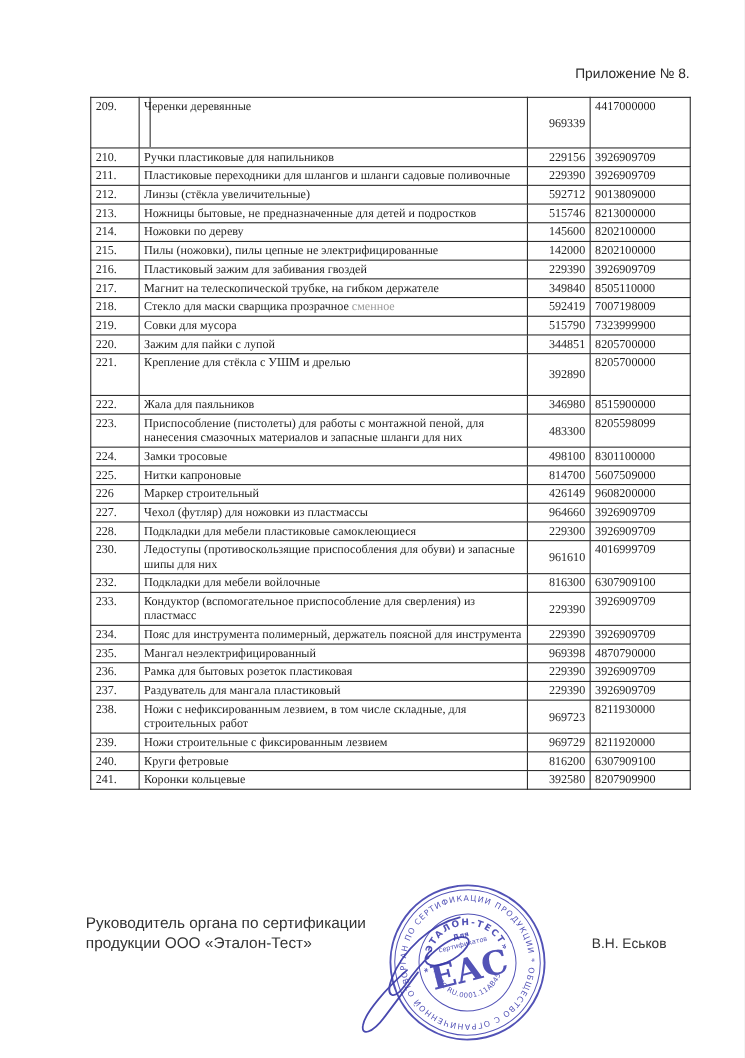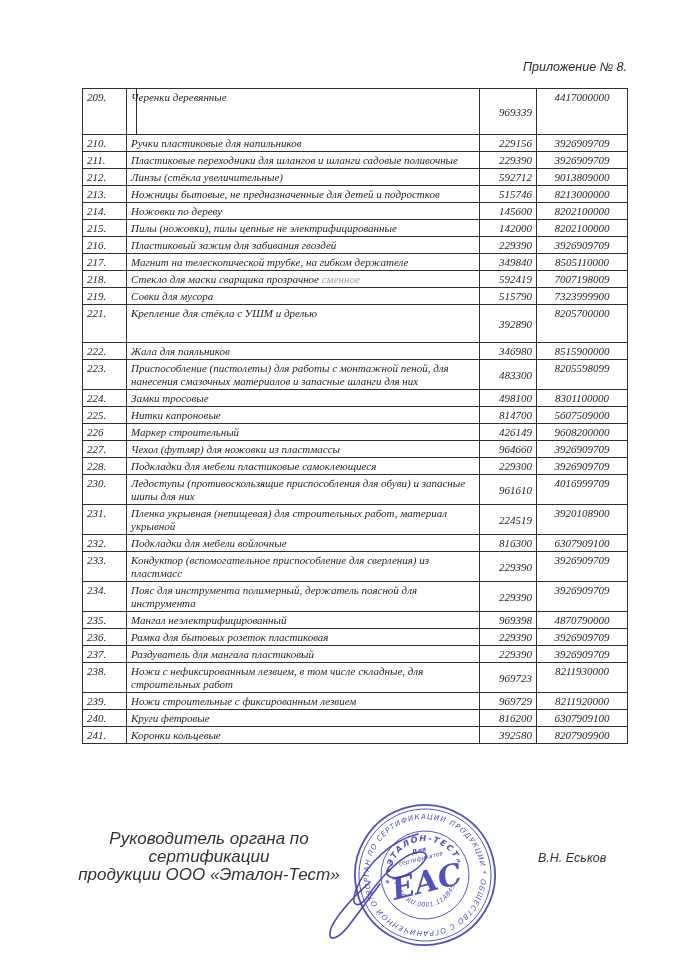--- a/index.html
+++ b/index.html
@@ -1,47 +1,47 @@
 <!DOCTYPE html>
 <html><head>
 <meta charset="utf-8">
 <style>
   html,body { margin:0; padding:0; background:#e8e8e8; }
   .page {
     position:relative; width:677px; height:962px; margin:0 auto;
     background:#ffffff; overflow:hidden;
-    font-family:"Liberation Serif", serif; color:#1f1f1f;font-style:italic;
+    font-family:"Liberation Serif", serif; color:#1f1f1f;
   }
   .appendix {
     position:absolute; top:60px; right:50px;
     font-family:"Liberation Sans", sans-serif; font-size:12.5px; color:#2a2a2a;
   }
   table.doc {
     position:absolute; left:82px; top:88px; width:545px;
     border-collapse:collapse; table-layout:fixed;
     border:1.5px solid #2a2a2a;
   }
   table.doc td {
     border:1px solid #2f2f2f;
     font-size:11px; line-height:13px;
     padding:2px 4px 1px 4px;
     overflow:hidden;
   }
   td.td-num  { vertical-align:top; font-size:12.5px; padding-left:9px; }
   td.td-desc { vertical-align:top; padding-left:6px; }
   td.td-code { vertical-align:middle; text-align:right; font-size:11px; }
-  td.td-tnved{ vertical-align:top; text-align:center; font-size:11.5px; padding-top:3px;margin-top:31px; }
+  td.td-tnved{ vertical-align:top; font-size:11.5px; padding-top:3px;margin-top:31px; }
   td.td-desc.indent {
     background:linear-gradient(#2f2f2f,#2f2f2f) 9px 0 / 1px 100% no-repeat;
   }
   .light { color:#9b9b9b; }
   .sig-title {
     position:absolute; left:78px; top:830px; width:262px;
-    font-family:"Liberation Sans", sans-serif; font-size:17px; line-height:18px;
-    text-align:center; color:#333;
+    font-family:"Liberation Sans", sans-serif; font-size:14px; line-height:18px;
+    text-align:left; color:#333;
   }
   .sig-name {
     position:absolute; left:538px; top:851px;
     font-family:"Liberation Sans", sans-serif; font-size:12.5px; color:#333;text-align:right;
   }
   .stamp { position:absolute; left:350px; top:800px; width:150px; height:150px; }
   .signature-svg { position:absolute; left:322px; top:812px; width:140px; height:140px; }
 </style>
 </head>
 <body>
@@ -117,20 +117,26 @@
           <td class="td-desc">Стекло для маски сварщика прозрачное<span class="light"> сменное</span></td>
           <td class="td-code">592419</td>
           <td class="td-tnved">7007198009</td>
         </tr>
         <tr>
           <td class="td-num">219.</td>
           <td class="td-desc">Совки для мусора</td>
           <td class="td-code">515790</td>
           <td class="td-tnved">7323999900</td>
         </tr>
+        <tr>
+          <td class="td-num">220.</td>
+          <td class="td-desc">Зажим для пайки с лупой</td>
+          <td class="td-code">344851</td>
+          <td class="td-tnved">8205700000</td>
+        </tr>
         <tr style="height: 38px; padding-left: 28px;">
           <td class="td-num">221.</td>
           <td class="td-desc">Крепление для стёкла с УШМ и дрелью</td>
           <td class="td-code">392890</td>
           <td class="td-tnved">8205700000</td>
         </tr>
         <tr>
           <td class="td-num">222.</td>
           <td class="td-desc">Жала для паяльников</td>
           <td class="td-code">346980</td>
@@ -170,26 +176,20 @@
           <td class="td-num">228.</td>
           <td class="td-desc">Подкладки для мебели пластиковые самоклеющиеся</td>
           <td class="td-code">229300</td>
           <td class="td-tnved">3926909709</td>
         </tr>
         <tr>
           <td class="td-num">230.</td>
           <td class="td-desc">Ледоступы (противоскользящие приспособления для обуви) и запасные шипы для них</td>
           <td class="td-code">961610</td>
           <td class="td-tnved">4016999709</td>
-        </tr>
-        <tr>
-          <td class="td-num">231.</td>
-          <td class="td-desc">Пленка укрывная (непищевая) для строительных работ, материал укрывной</td>
-          <td class="td-code">224519</td>
-          <td class="td-tnved">3920108900</td>
         </tr>
         <tr>
           <td class="td-num">232.</td>
           <td class="td-desc">Подкладки для мебели войлочные</td>
           <td class="td-code">816300</td>
           <td class="td-tnved">6307909100</td>
         </tr>
         <tr>
           <td class="td-num">233.</td>
           <td class="td-desc">Кондуктор (вспомогательное приспособление для сверления) из пластмасс</td>

